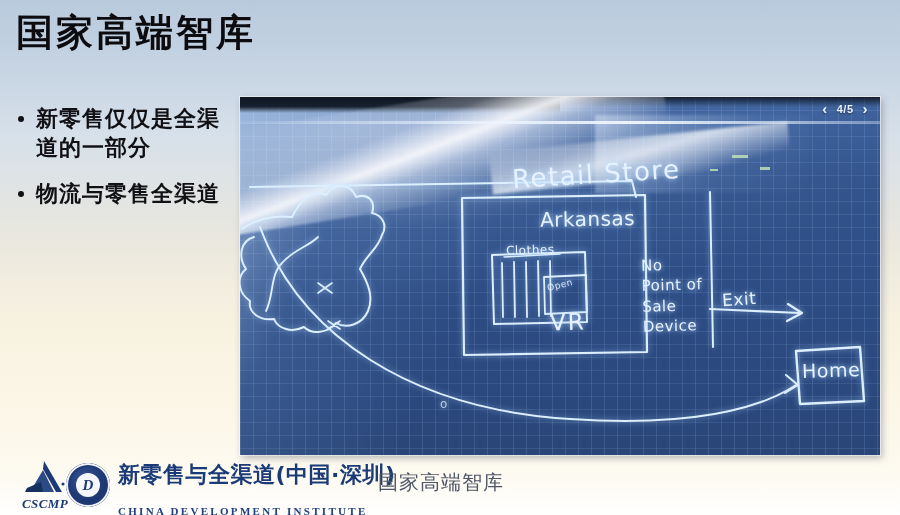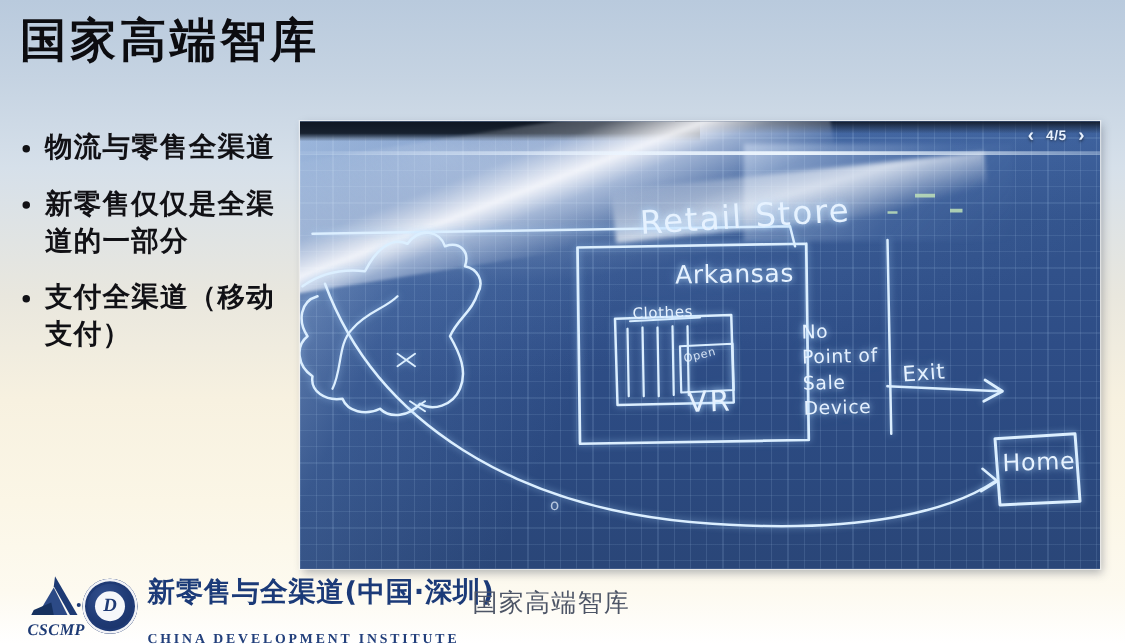--- a/index.html
+++ b/index.html
@@ -292,23 +292,22 @@
   }
 </style>
 </head>
 <body>
 
 <div class="slide">
 
   <div class="title">国家高端智库</div>
 
   <ul class="bullets">
+    <li class="bullet">新零售仅仅是全渠道的一部分</li>
     <li class="bullet">物流与零售全渠道</li>
-    <li class="bullet">新零售仅仅是全渠道的一部分</li>
-    <li class="bullet">支付全渠道（移动支付）</li>
   </ul>
 
   <div class="photo-frame">
     <div class="board"></div>
     <div class="grid"></div>
     <div class="ceiling"></div>
     <div class="ceiling2"></div>
     <div class="winlight"></div>
     <div class="glare"></div>
     <div class="glare2"></div>

